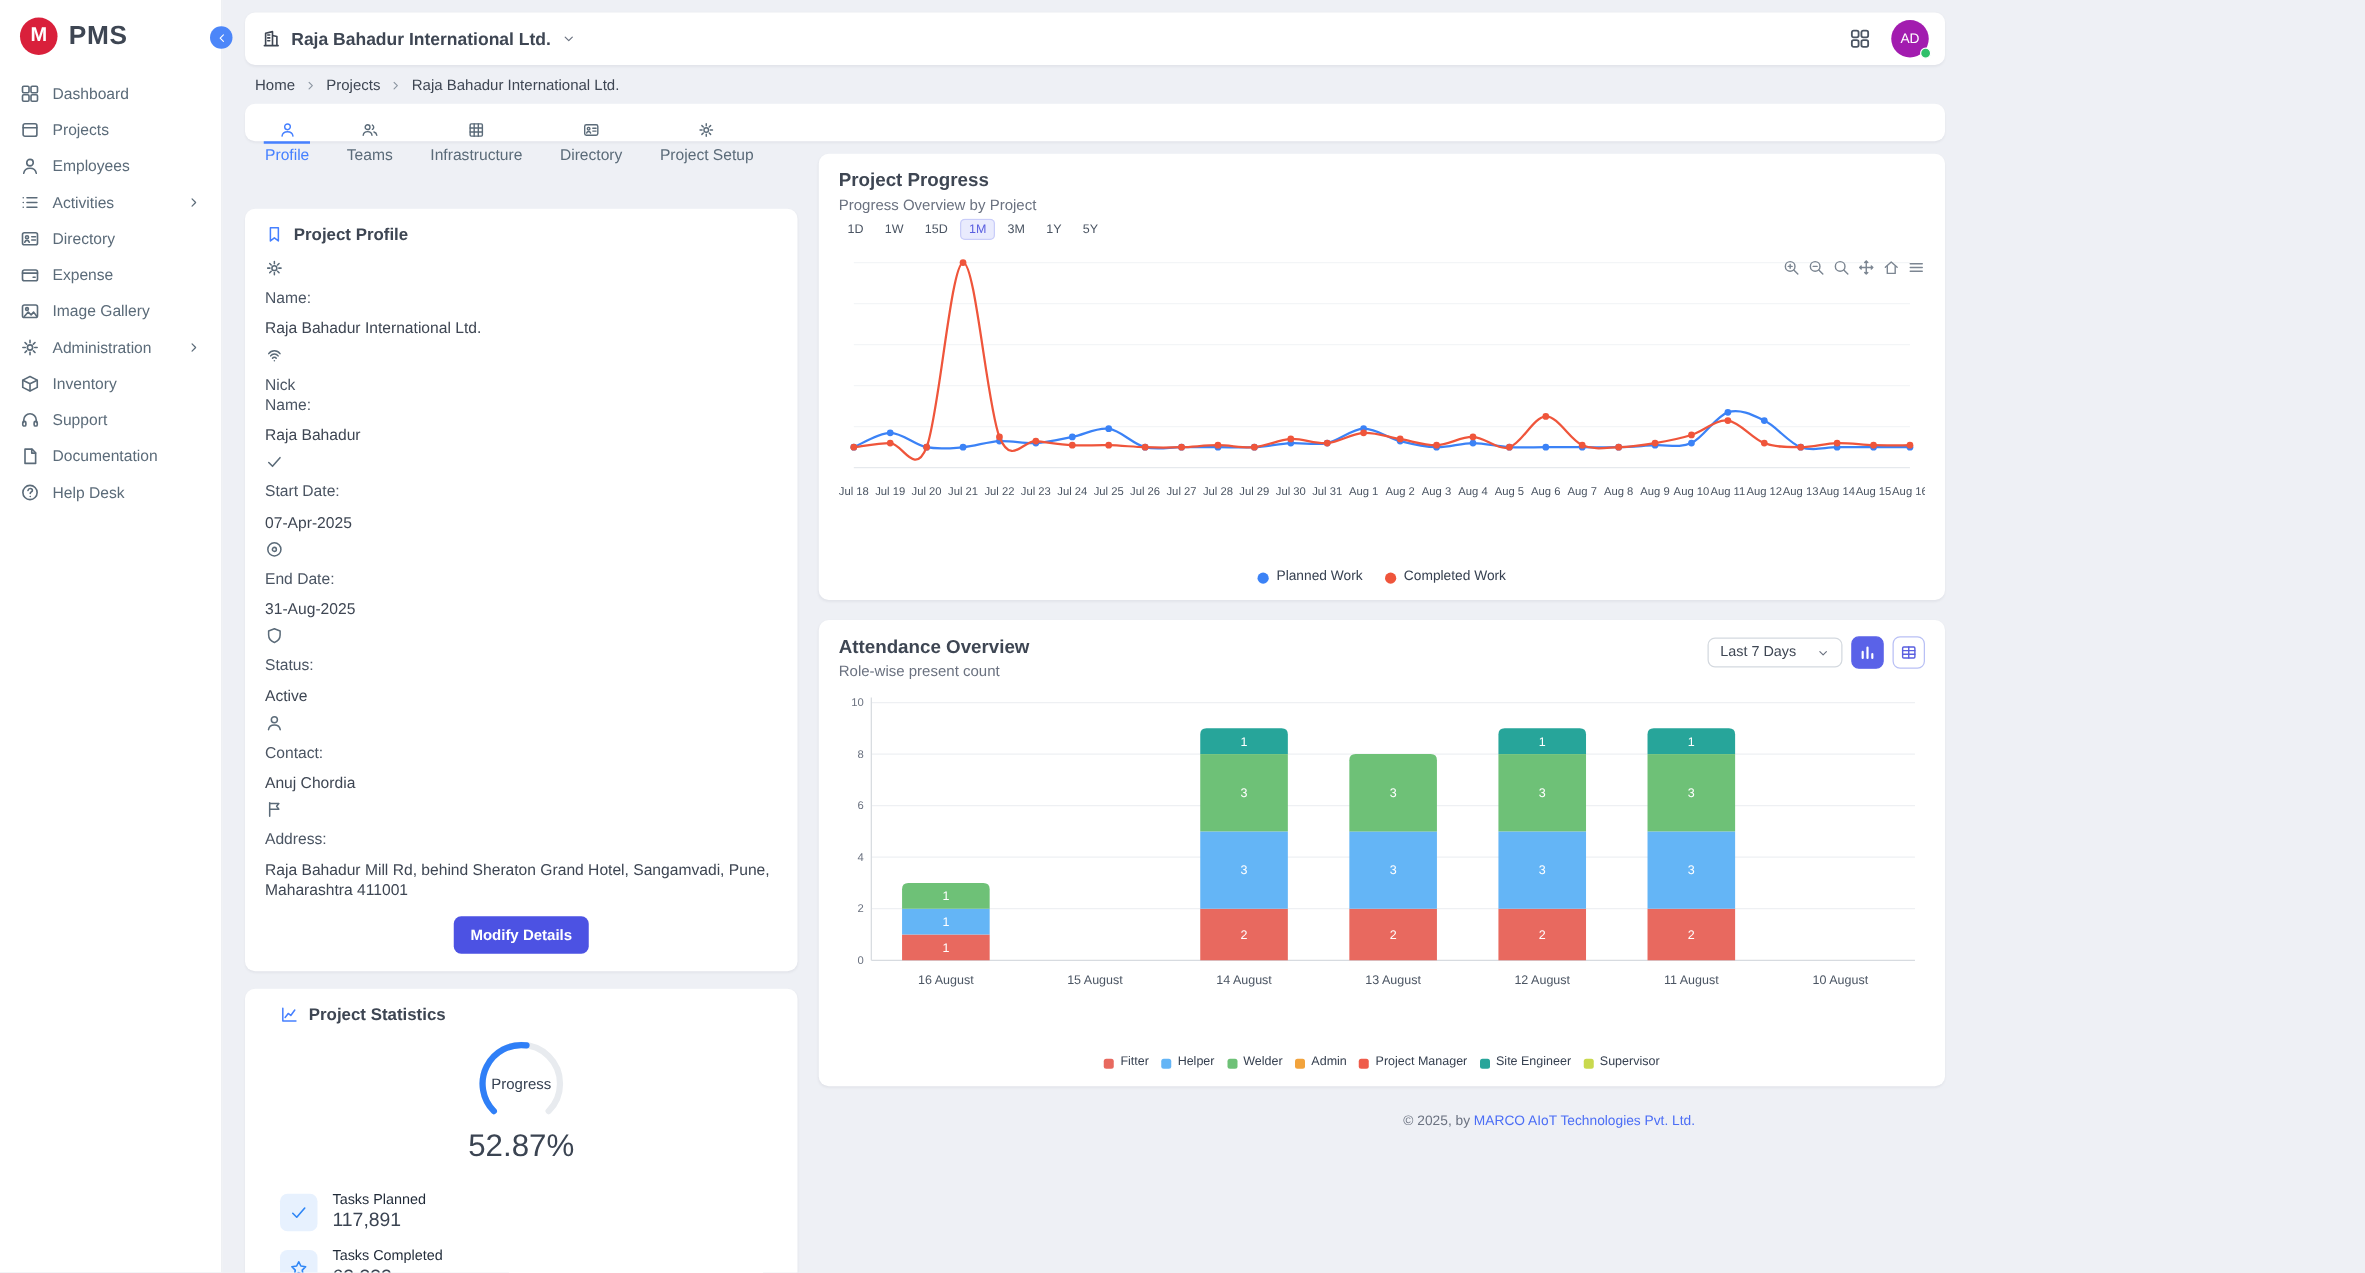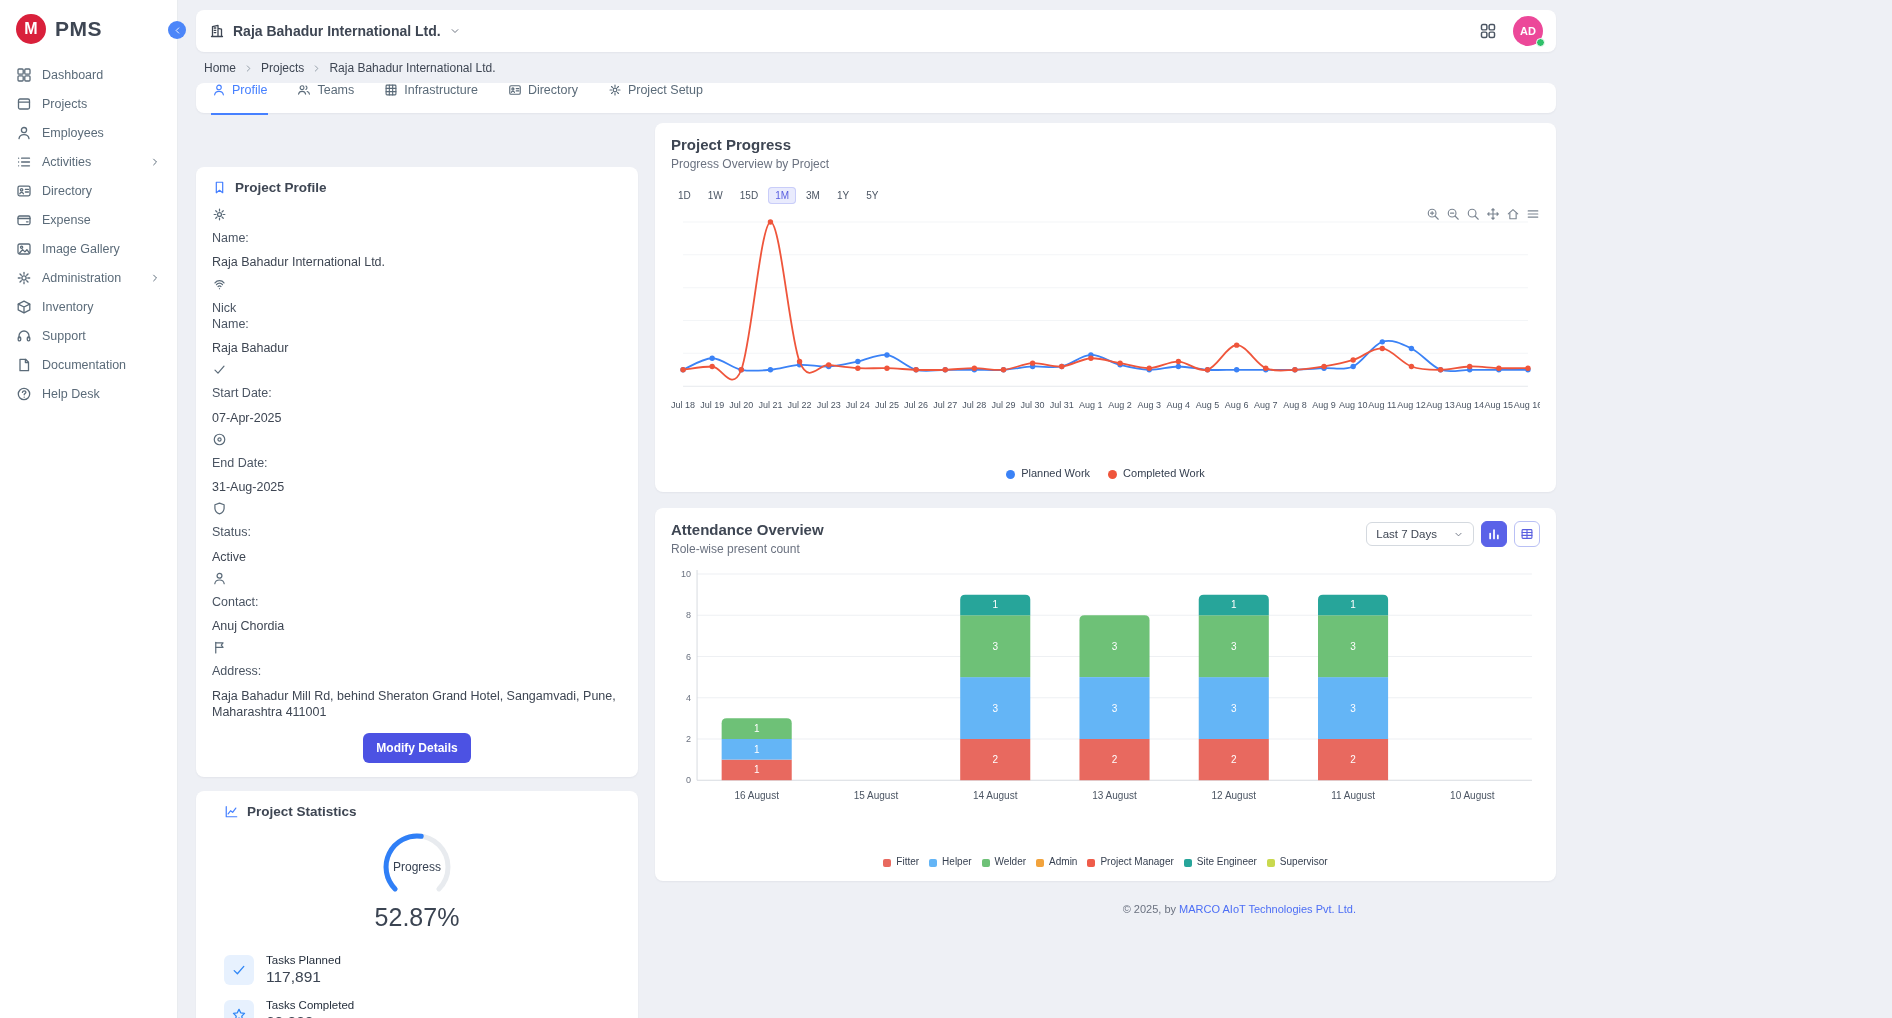--- a/index.html
+++ b/index.html
@@ -24,27 +24,27 @@
   .main{flex:1;padding:10px 0 0 18px;}
   .container{width:1360px;}
   .card{background:#fff;border-radius:8px;box-shadow:0 1px 2px rgba(16,24,40,.05);}
   .topbar{height:42px;display:flex;align-items:center;justify-content:space-between;padding:0 13px;}
   .topbar-left{display:flex;align-items:center;gap:8px;cursor:pointer;color:#3e4653;}
   .company-name{font-size:14px;font-weight:600;color:#3e4653;}
   #company-chev .ic{width:12px;height:12px;color:#6b7280;}
   .topbar-right{display:flex;align-items:center;gap:16px;}
   .iconbtn{border:none;background:none;padding:0;width:18px;height:18px;color:#4b5563;cursor:pointer;}
   .iconbtn .ic{width:18px;height:18px;}
-  .avatar{width:30px;height:30px;border-radius:50%;background:#ec4899;color:#fff;font-size:11px;font-weight:700;display:flex;align-items:center;justify-content:center;position:relative;cursor:pointer;}
+  .avatar{width:30px;height:30px;border-radius:50%;background:#a21caf;color:#fff;font-size:11px;font-weight:400;display:flex;align-items:center;justify-content:center;position:relative;cursor:pointer;}
   .avatar-dot{position:absolute;bottom:-1px;right:-2px;width:9px;height:9px;border-radius:50%;background:#2fc06a;border:1.5px solid #fff;}
   .breadcrumb{display:flex;align-items:center;gap:7px;font-size:12px;color:#3e4653;padding:9px 2px 8px 8px;}
   .bc-sep{width:11px;height:11px;color:#8b95a1;}
   .bc-item{cursor:pointer;}
   .tabbar{height:30px;display:flex;align-items:center;gap:28px;padding:0 15px;}
-  .tab{display:flex;align-items:flex-end;gap:6px;font-size:12.5px;color:#5b6b79;height:100%;cursor:pointer;border-bottom:2px solid transparent;padding:16px 1px;}
+  .tab{display:flex;align-items:center;gap:6px;font-size:12.5px;color:#5b6b79;height:100%;cursor:pointer;border-bottom:2px solid transparent;padding:16px 1px;flex-direction:column;}
   .tab .ic{width:14px;height:14px;}
   .tab-active{color:#4680ff;border-bottom-color:#4680ff;}
   .content{display:flex;gap:17px;margin-top:10px;align-items:flex-start;}
   .left-col{width:442px;flex-shrink:0;display:flex;flex-direction:column;gap:14px;}
   .right-col{flex:1;display:flex;flex-direction:column;gap:16px;}
   
   .pcard{padding:13px 16px 14px;margin-top:44px;}
   .card-title{display:flex;align-items:center;gap:8px;font-size:13.5px;font-weight:600;color:#3e4653;}
   .card-title .ic{width:15px;height:15px;color:#4680ff;}
   .fields{margin-top:12px;display:flex;flex-direction:column;gap:6px;}
@@ -61,21 +61,21 @@
   .stats-list{margin-top:22px;display:flex;flex-direction:column;gap:13px;}
   .stat-row{display:flex;align-items:center;gap:12px;}
   .stat-icon{width:30px;height:30px;border-radius:6px;background:#e7f1fe;display:flex;align-items:center;justify-content:center;color:#2f86f6;flex-shrink:0;}
   .stat-icon .ic{width:16px;height:16px;}
   .stat-label{font-size:11.5px;color:#1f2937;}
   .stat-value{font-size:15.5px;color:#3b4452;margin-top:2px;}
   
   .prcard{padding:13px 16px 8px;position:relative;}
   .pr-title{font-size:15px;font-weight:600;color:#3e4653;}
   .pr-sub{font-size:12px;color:#6b7280;margin-top:4px;}
-  .range-row{display:flex;gap:3px;margin-top:16px;}
+  .range-row{display:flex;gap:3px;margin-top:4px;}
   .range-pill{border:none;background:transparent;font-size:10px;color:#4b5563;padding:3px 7px;border-radius:4px;cursor:pointer;font-family:inherit;}
   .range-active{background:#e9ebfd;color:#5a5fe0;box-shadow:inset 0 0 0 1px #c9cdf9;}
   .chart-toolbar{position:absolute;right:16px;top:84px;display:flex;gap:6px;}
   .tool-btn{border:none;background:transparent;padding:0;width:14px;height:14px;color:#7c8692;cursor:pointer;}
   .tool-btn .ic{width:14px;height:14px;}
   #line-chart{margin-top:2px;}
   .chart-legend{display:flex;justify-content:center;gap:18px;align-items:center;padding:3px 0 5px;}
   .legend-item{display:flex;align-items:flex-end;gap:6px;font-size:11px;color:#374151;cursor:pointer;margin-top:44px;}
   .legend-swatch{display:inline-block;}
   .legend-swatch.dot{width:9px;height:9px;border-radius:50%;}

